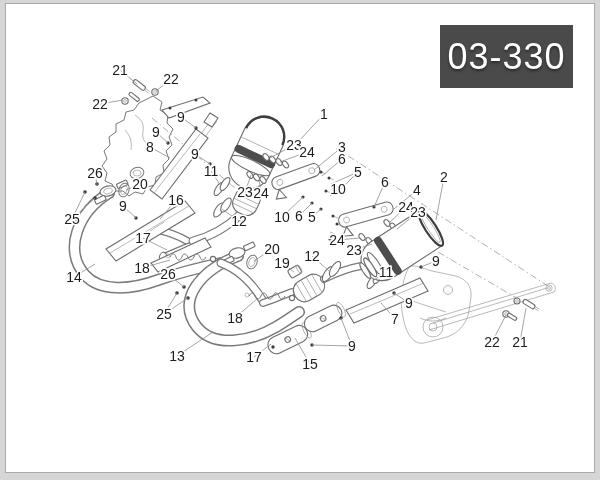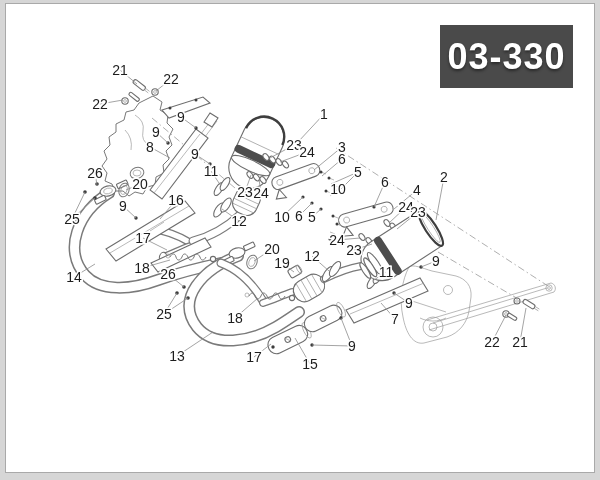--- a/index.html
+++ b/index.html
@@ -10,21 +10,21 @@
   }
   .page{
     position:absolute;left:5px;top:3px;width:590px;height:470px;
     background:#fff;border:1px solid #a9a9a9;box-sizing:border-box;
   }
   svg#diagram{position:absolute;left:0;top:0;}
   .badge{
     position:absolute;left:440px;top:25px;width:133px;height:63px;
     background:var(--badge-bg,#4a4a4a);color:var(--badge-fg,#ffffff);
     display:flex;align-items:center;justify-content:center;
-    font-weight:bold;font-size:36px;letter-spacing:1px;
+    font-weight:normal;font-size:36px;letter-spacing:1px;
     text-shadow:0 2px 3px rgba(0,0,0,.45);
   }
   .co{
     font-family:"Liberation Sans",sans-serif;font-size:14px;
     fill:var(--callout-color,#1d1d1d);
     paint-order:stroke;stroke:#ffffff;stroke-width:3.2px;
     text-anchor:middle;
   }
   .leader{stroke:var(--leader-color,#8d8d8d);stroke-width:.8;}
   .ln{stroke:#787878;fill:none;stroke-width:1;}

